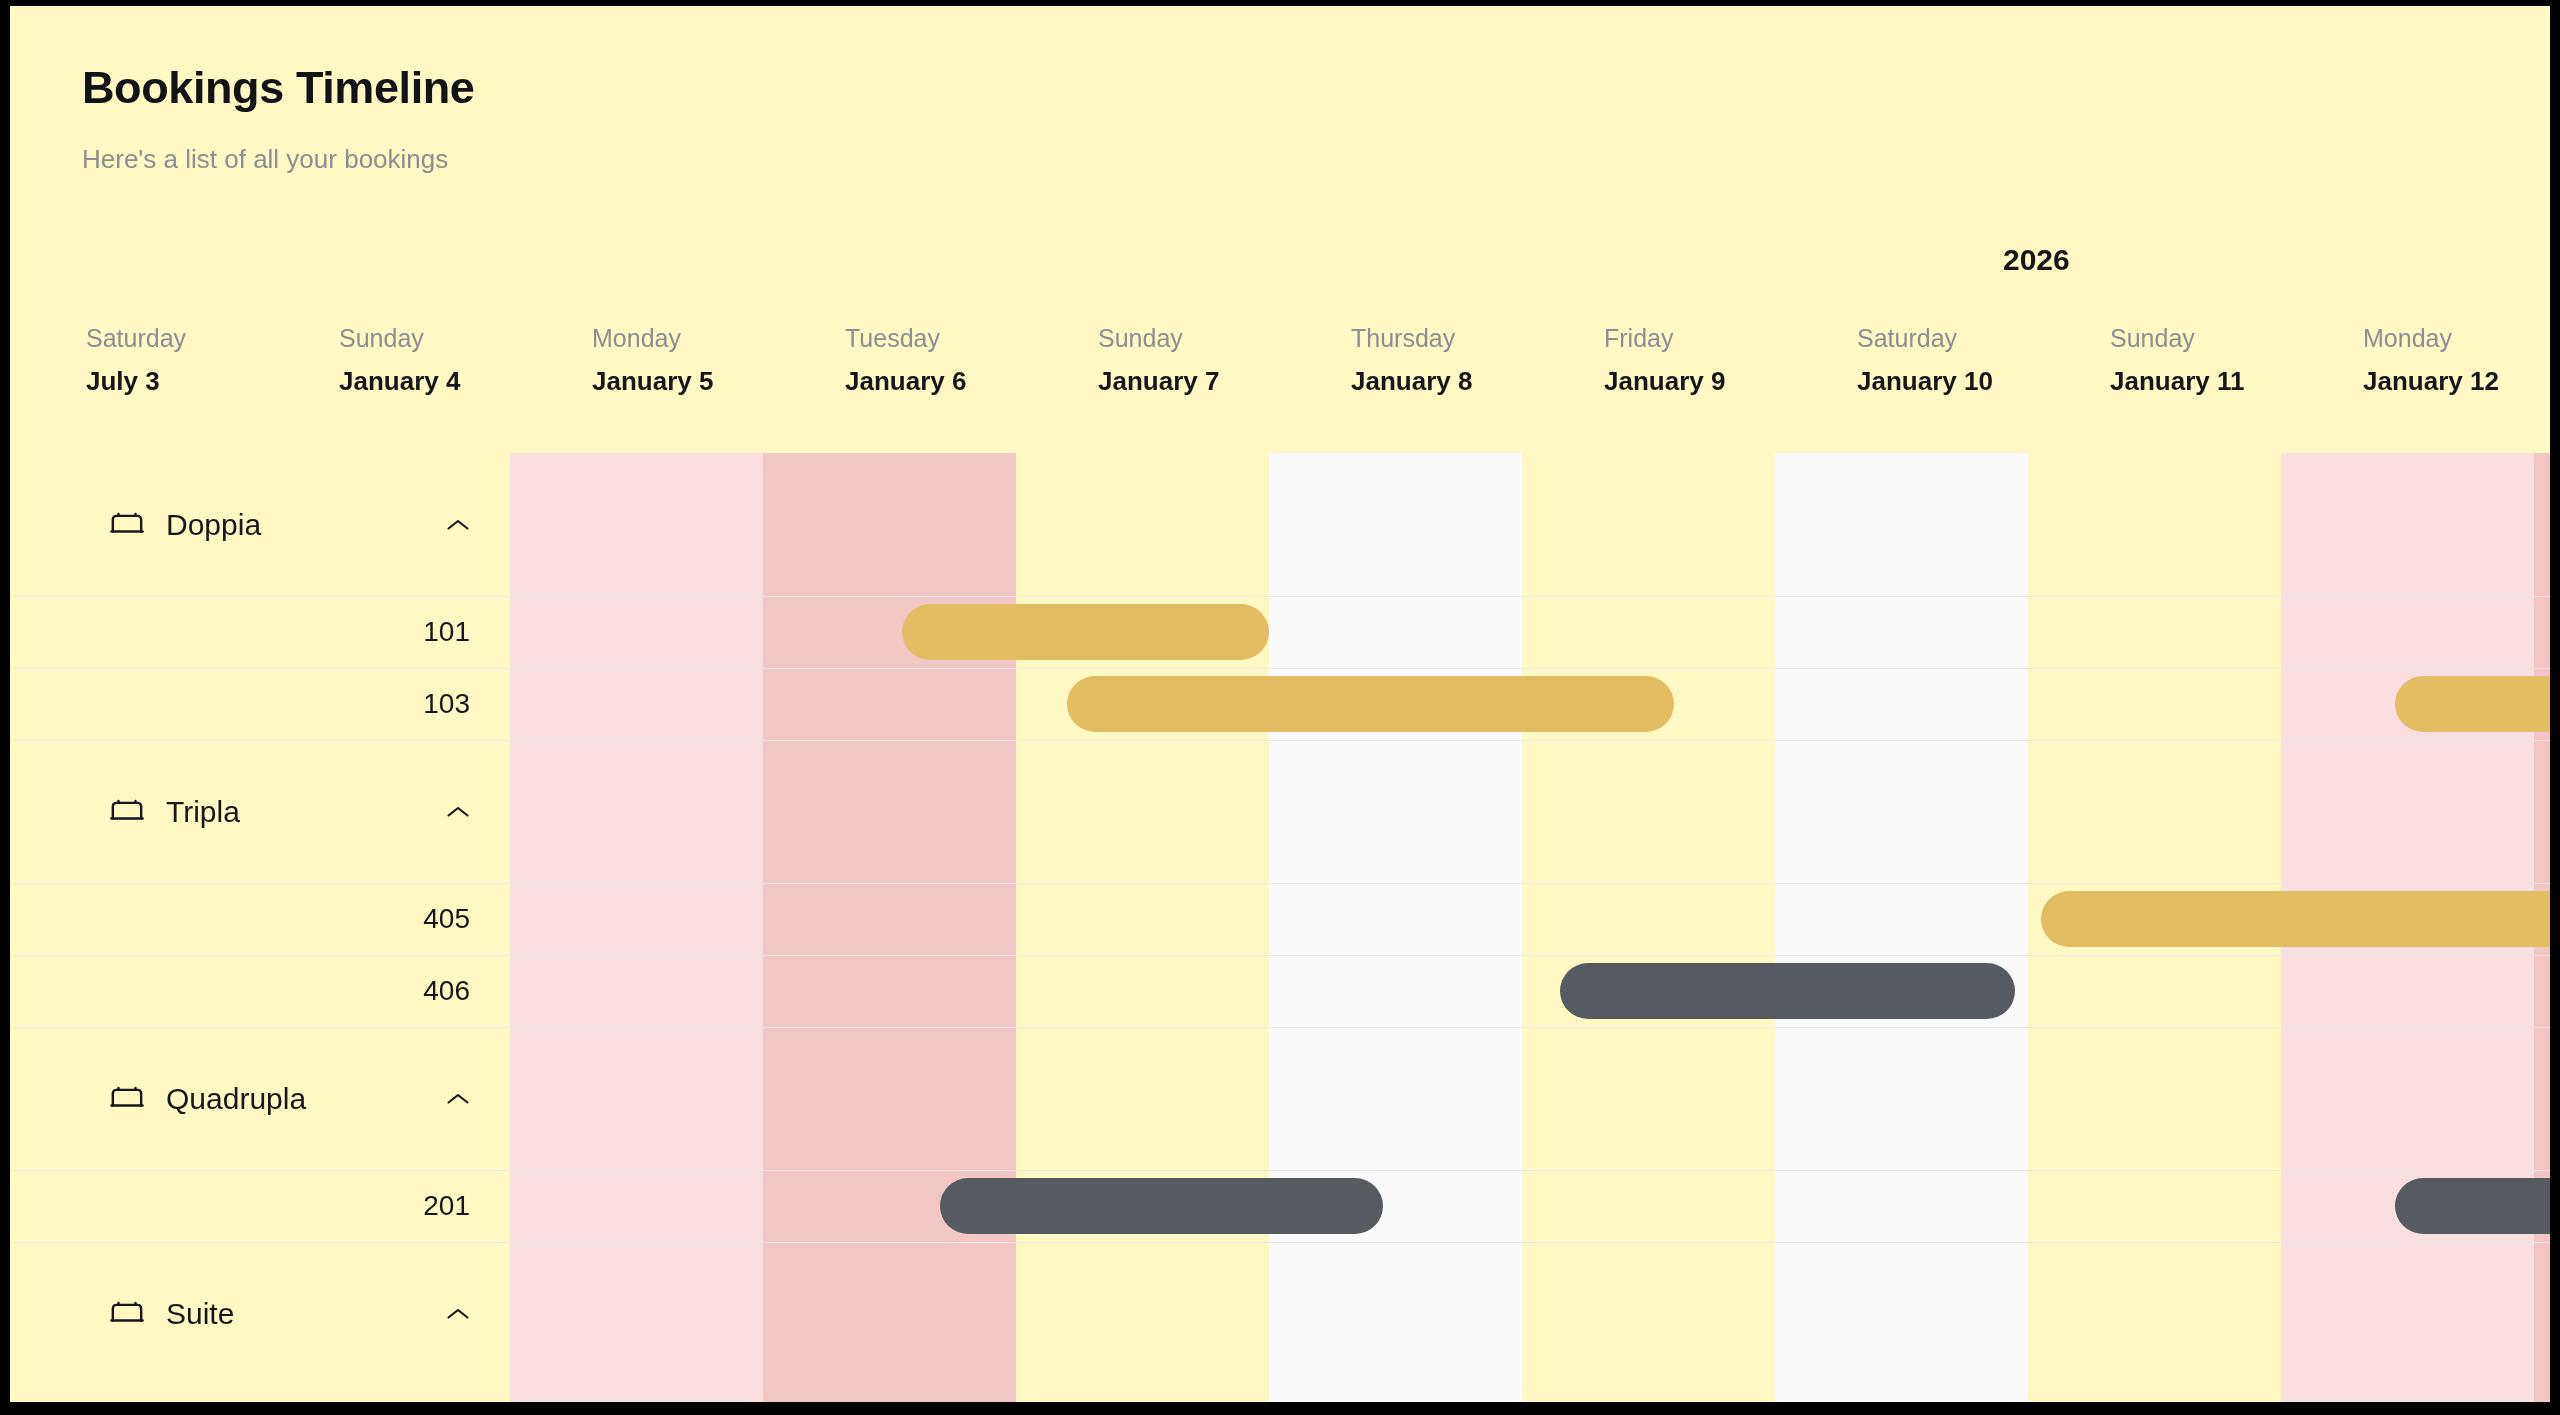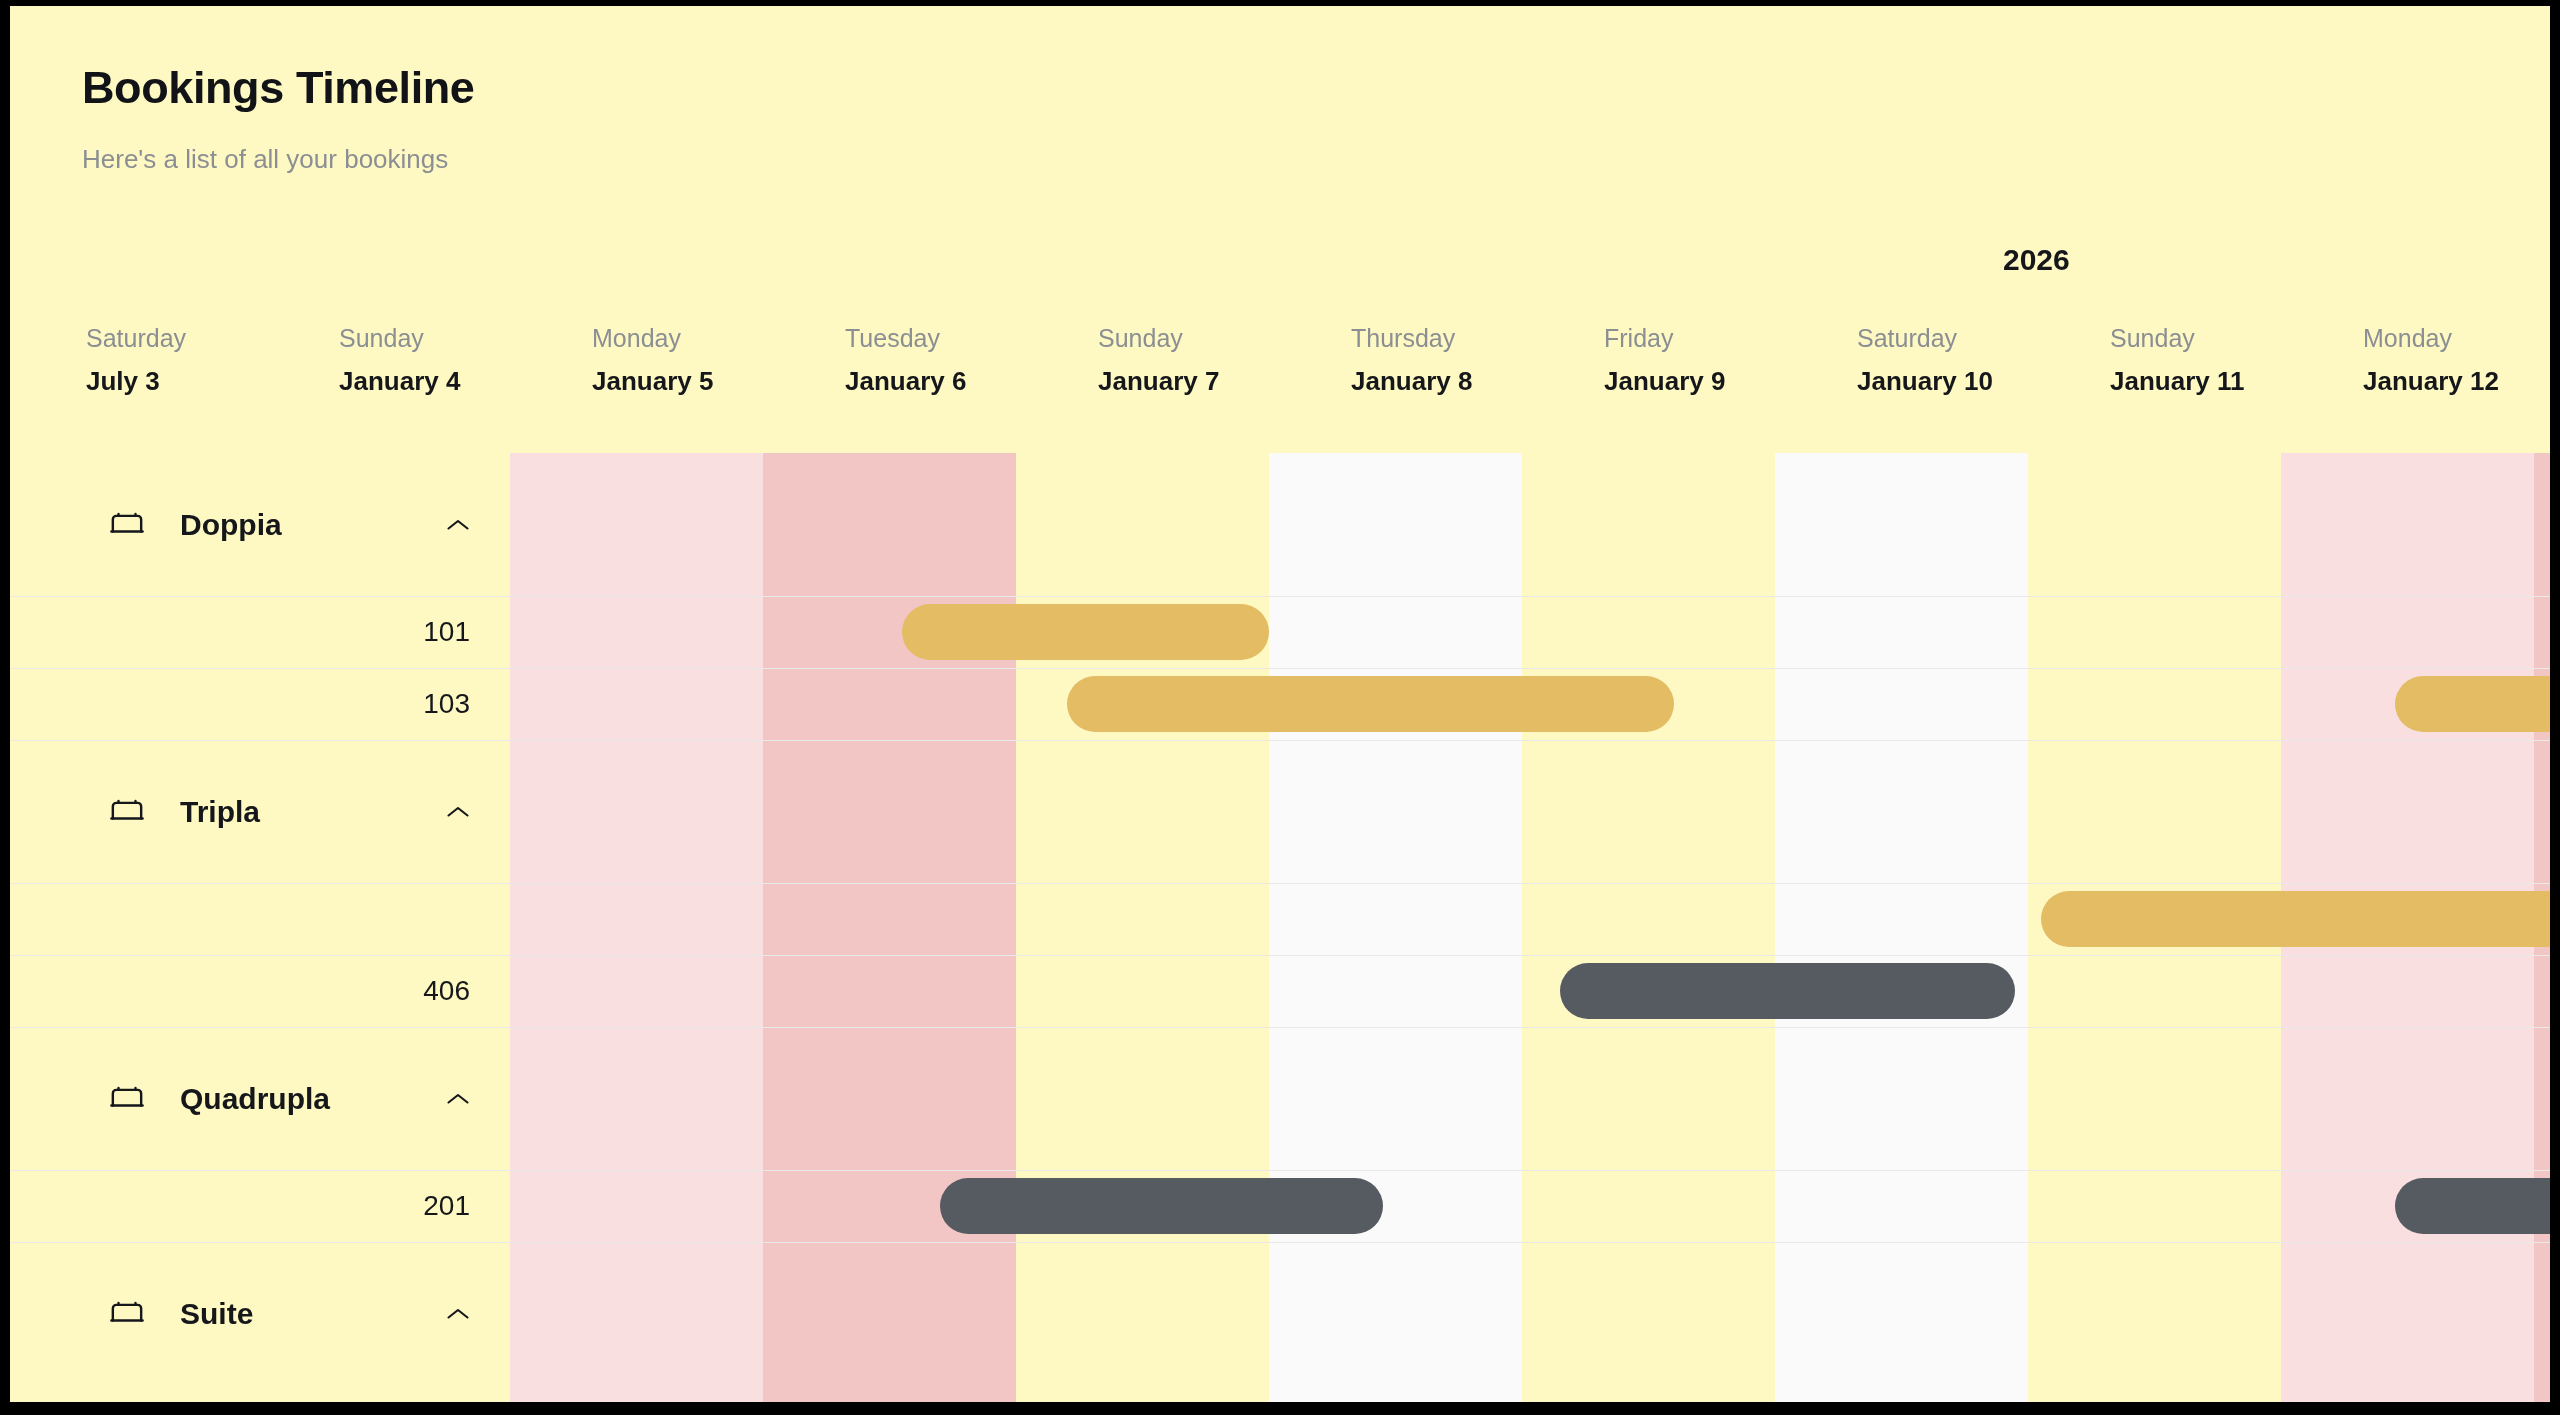--- a/index.html
+++ b/index.html
@@ -122,23 +122,23 @@
     left: 0;
     width: 500px;
     display: flex;
     align-items: center;
     padding-left: 100px;
   }
 
   .bed-icon { width: 34px; height: 26px; flex: none; }
 
   .group-name {
-    margin-left: 36px;
+    margin-left: 22px;
     font-size: 30px;
-    font-weight: 700;
+    font-weight: 400;
     color: #15171b;
     white-space: nowrap;
   }
 
   .chevron-btn {
     position: absolute;
     left: 430px;
     width: 36px;
     height: 36px;
     display: flex;
@@ -264,20 +264,21 @@
               <path d="M18 4V2.6"></path>
             </svg></span>
           <span class="group-name">Tripla</span>
         </div>
         <div class="chevron-btn" style="top: 340.5px;">
           <svg viewBox="0 0 26 16" fill="none" stroke="#15171b" stroke-width="2.1" stroke-linecap="round" stroke-linejoin="round">
             <path d="M3.5 11.5 L13 4 L22.5 11.5"></path>
           </svg>
         </div>
         <div class="row-line" style="top: 430px;"></div>
+        <div class="room-label" style="top: 430px; height: 72px;">405</div>
         <div class="bar gold" style="left: 2030.65px; width: 607.2px; top: 438px;"></div>
         <div class="row-line" style="top: 502px;"></div>
         <div class="room-label" style="top: 502px; height: 72px;">406</div>
         <div class="bar dark" style="left: 1549.95px; width: 455.4px; top: 510px;"></div>
         <div class="row-line" style="top: 574px;"></div>
         <div class="group-row-label" style="top: 574px; height: 143px;">
           <span><svg class="bed-icon" viewBox="0 0 24 18" fill="none" stroke="#15171b" stroke-width="1.7" stroke-linecap="round" stroke-linejoin="round">
               <path d="M2 15V6.5C2 5.1 3.1 4 4.5 4h15C20.9 4 22 5.1 22 6.5V15"></path>
               <path d="M1 15h22"></path>
               <path d="M6 4V2.6"></path>

